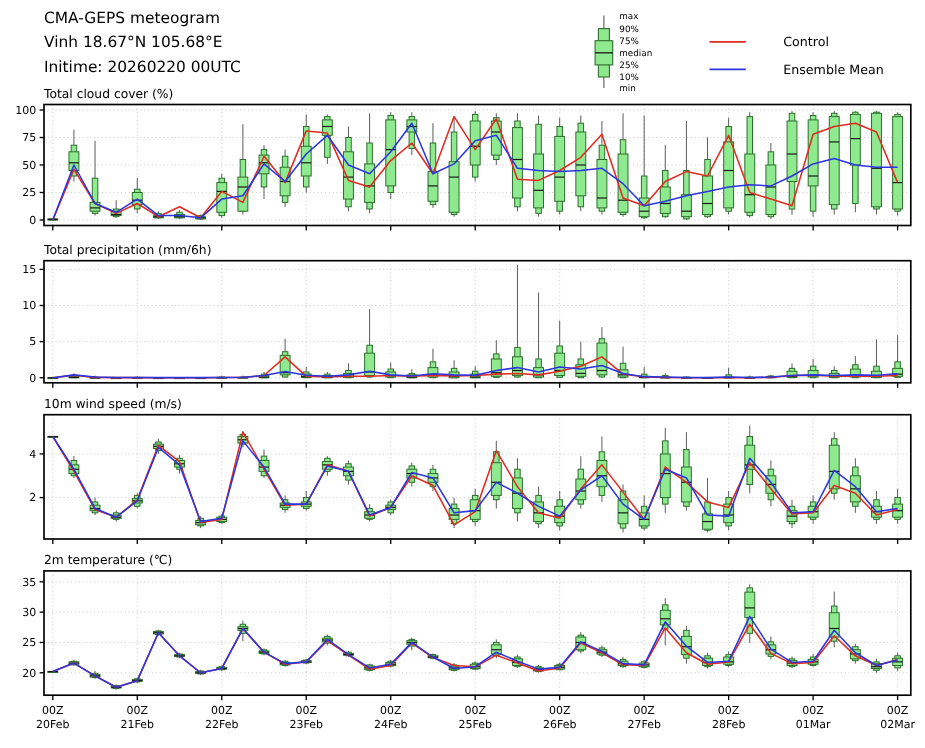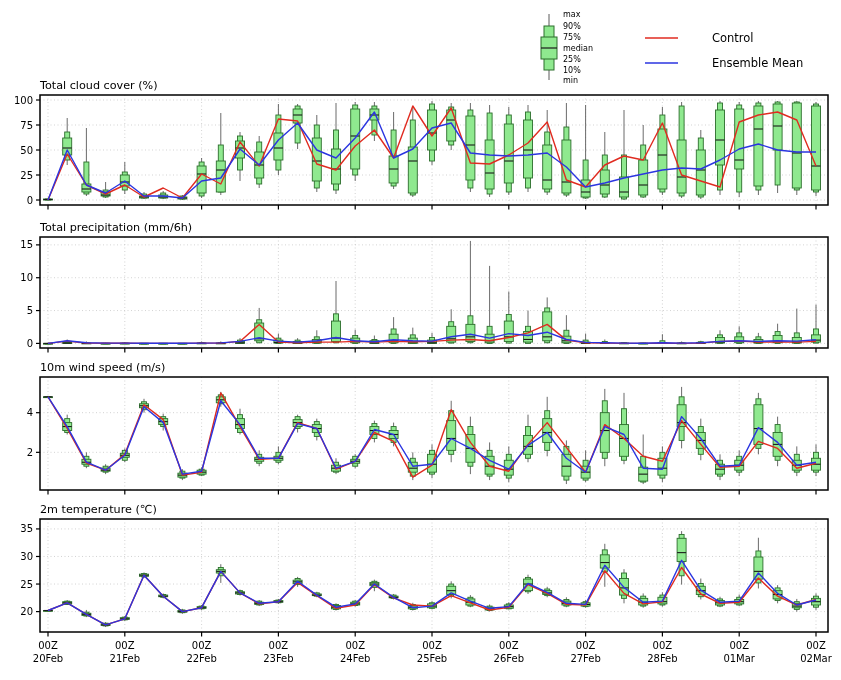--- a/index.html
+++ b/index.html
@@ -6,20 +6,25 @@
   .fig{position:relative;width:841px;height:680px;background:#ffffff;
        font-family:"DejaVu Sans","Liberation Sans",sans-serif;overflow:hidden;}
   .hdr{position:absolute;left:40px;top:6px;color:#000;}
   .hdr div{font-size:14px;line-height:22px;white-space:nowrap;}
   #chart{position:absolute;left:0;top:0;}
 </style>
 </head>
 <body>
 
 <div class="fig">
+  <div class="hdr">
+    <div>CMA-GEPS meteogram</div>
+    <div>Vinh 18.67°N 105.68°E</div>
+    <div>Initime: 20260220 00UTC</div>
+  </div>
   <svg id="chart" width="841" height="680" viewBox="0 0 841 680">
       <g>
         <line x1="48" x2="48" y1="95" y2="205" stroke="#c8c8c8" stroke-width="0.8" stroke-dasharray="1 2.5"></line>
         <line x1="124.8" x2="124.8" y1="95" y2="205" stroke="#c8c8c8" stroke-width="0.8" stroke-dasharray="1 2.5"></line>
         <line x1="201.6" x2="201.6" y1="95" y2="205" stroke="#c8c8c8" stroke-width="0.8" stroke-dasharray="1 2.5"></line>
         <line x1="278.4" x2="278.4" y1="95" y2="205" stroke="#c8c8c8" stroke-width="0.8" stroke-dasharray="1 2.5"></line>
         <line x1="355.2" x2="355.2" y1="95" y2="205" stroke="#c8c8c8" stroke-width="0.8" stroke-dasharray="1 2.5"></line>
         <line x1="432" x2="432" y1="95" y2="205" stroke="#c8c8c8" stroke-width="0.8" stroke-dasharray="1 2.5"></line>
         <line x1="508.79999999999995" x2="508.79999999999995" y1="95" y2="205" stroke="#c8c8c8" stroke-width="0.8" stroke-dasharray="1 2.5"></line>
         <line x1="585.6" x2="585.6" y1="95" y2="205" stroke="#c8c8c8" stroke-width="0.8" stroke-dasharray="1 2.5"></line>

